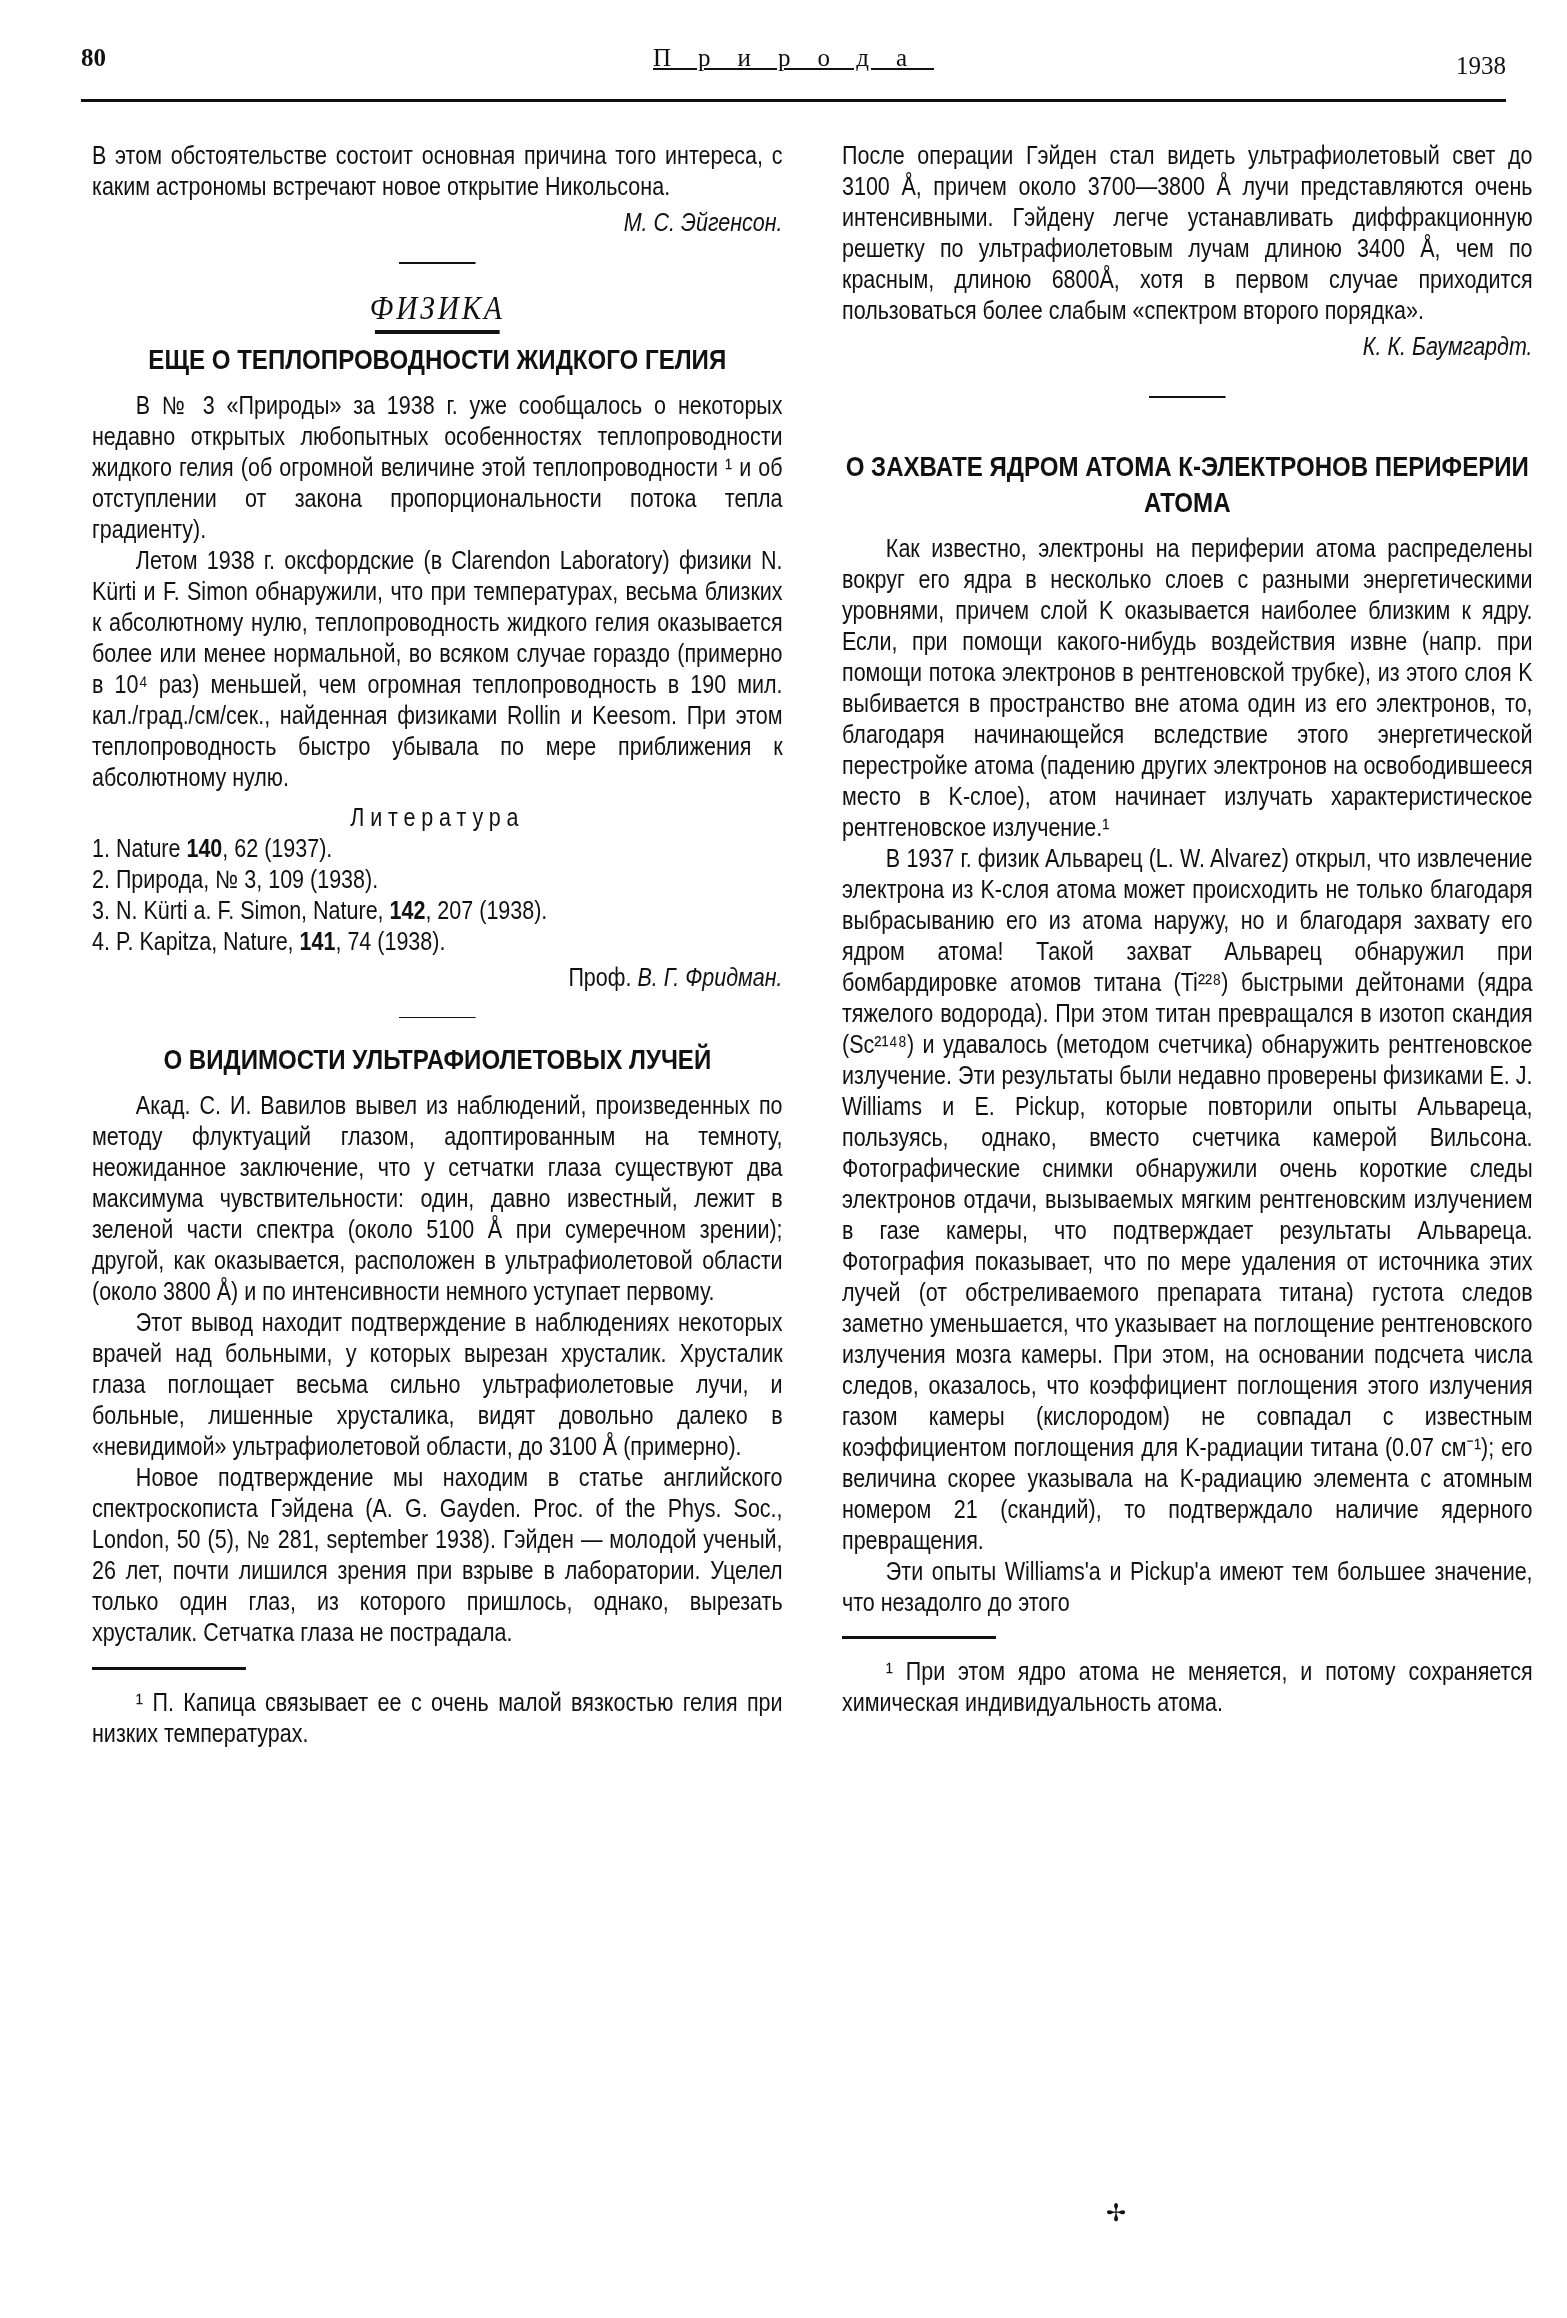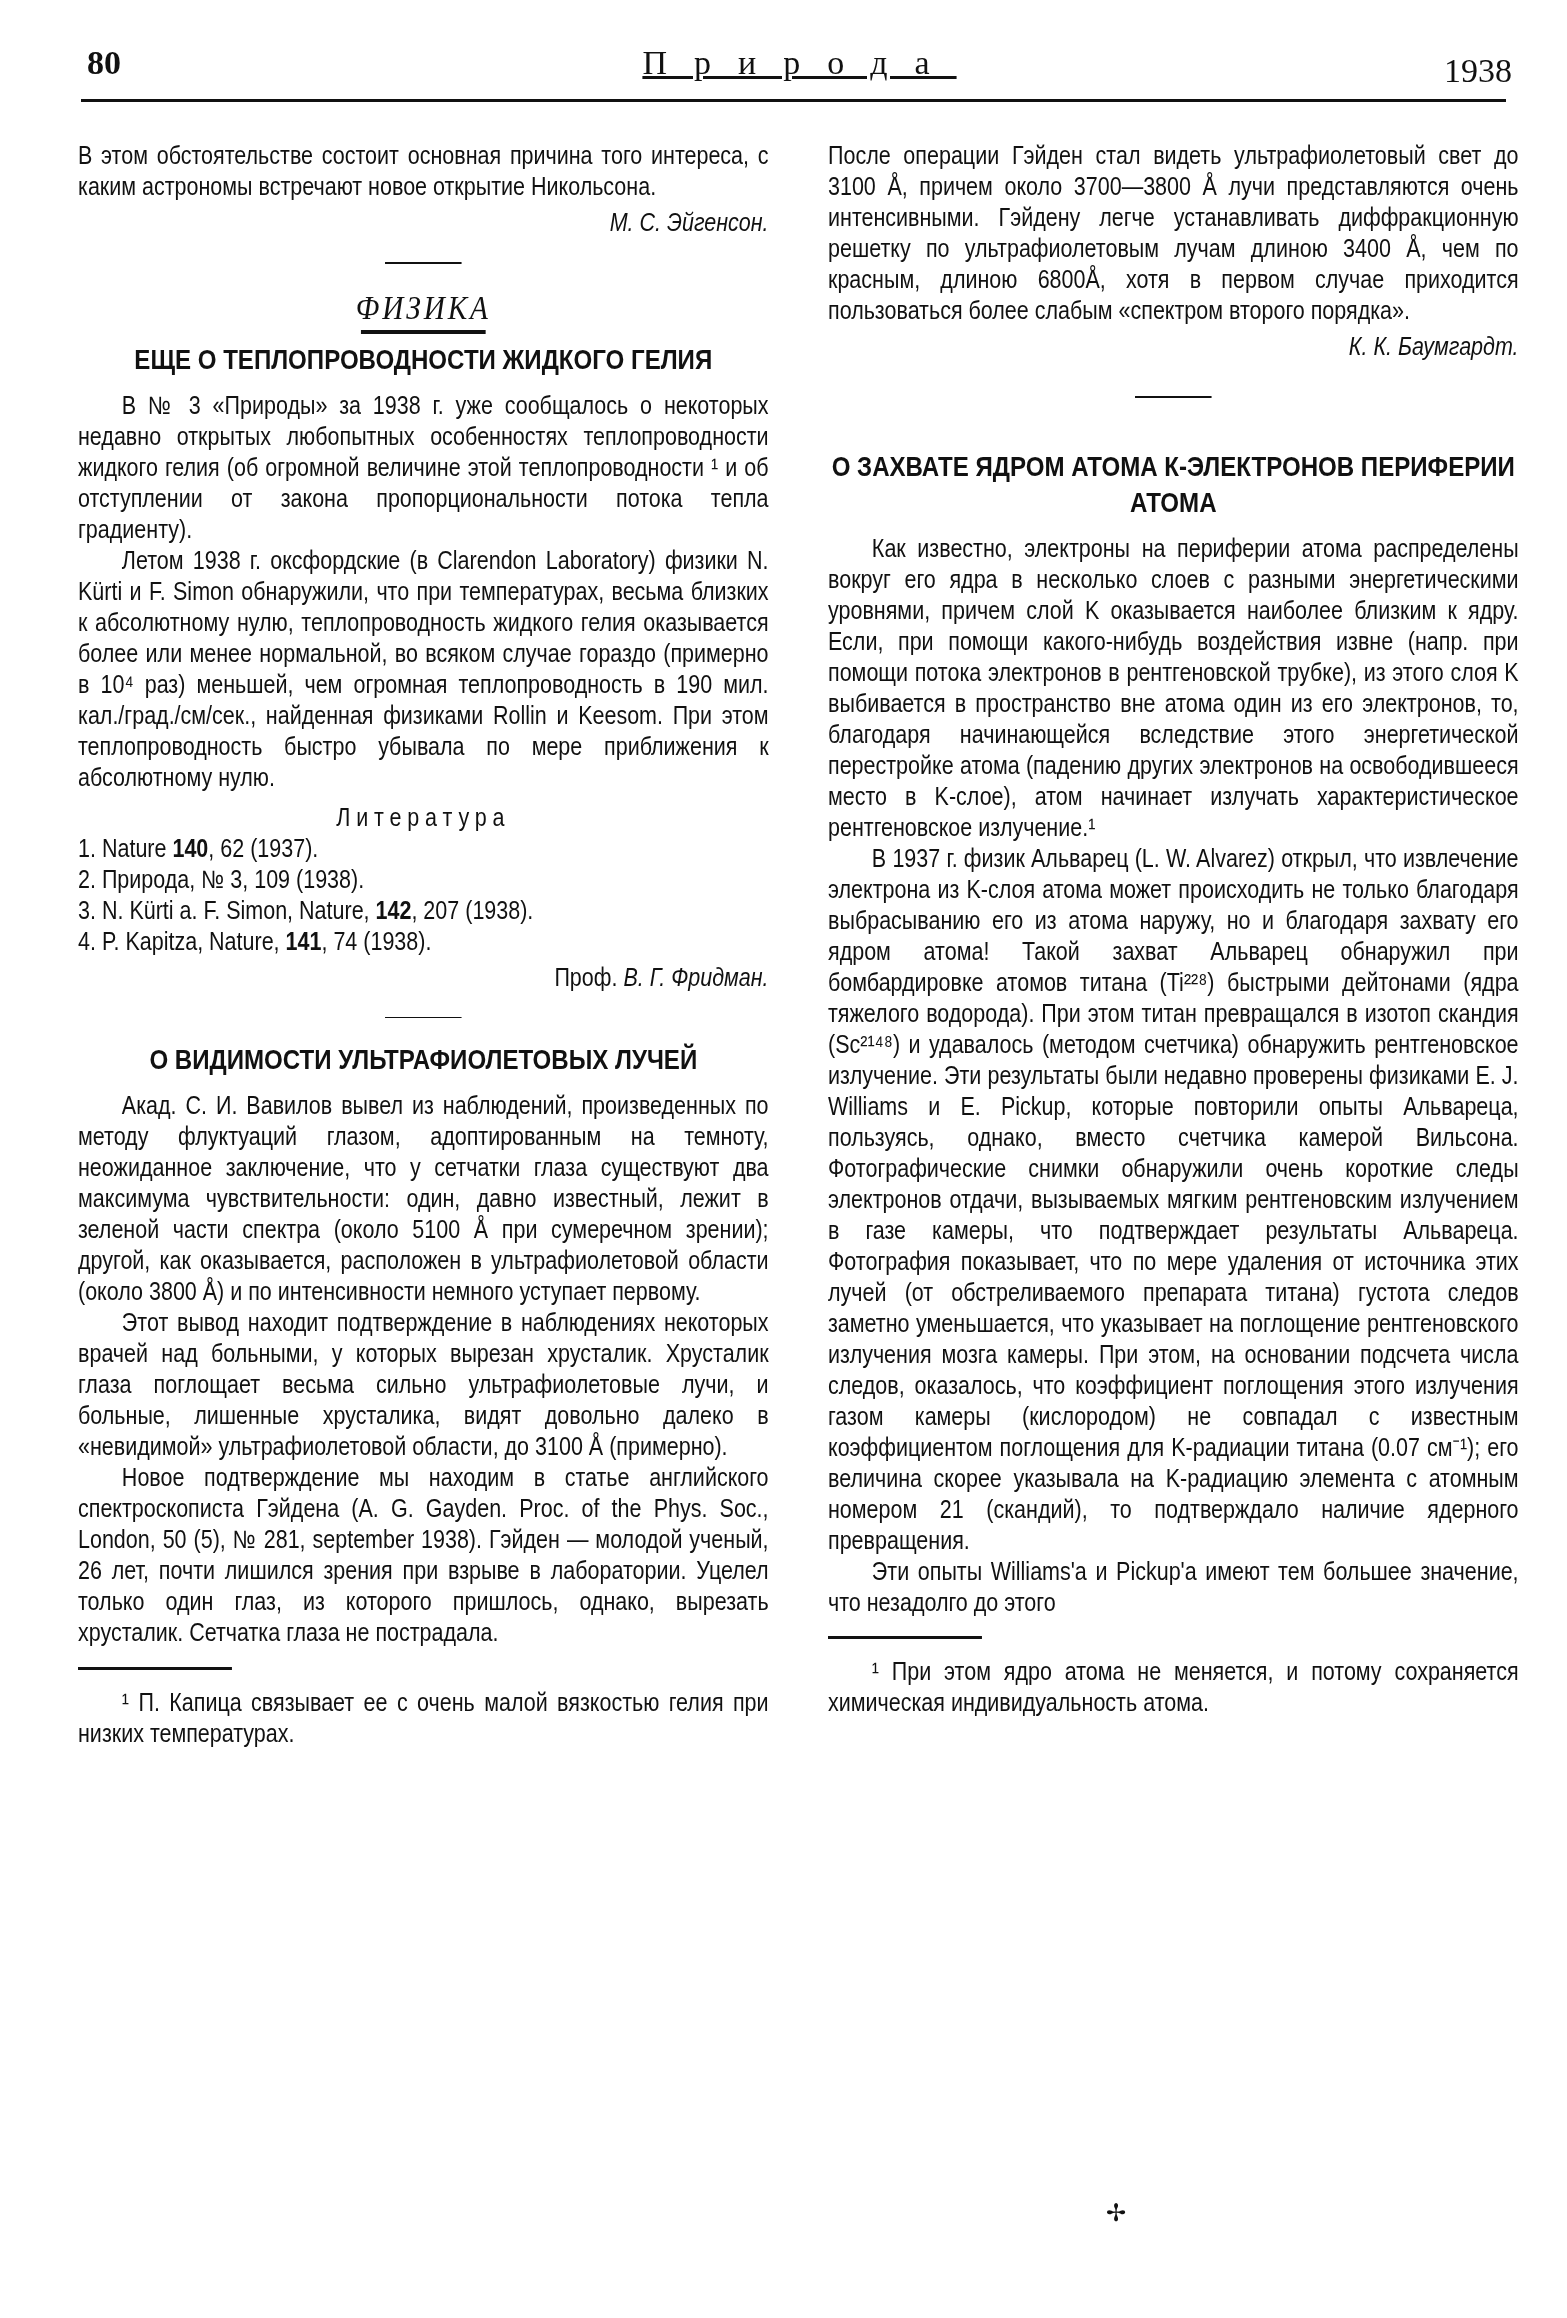--- a/index.html
+++ b/index.html
@@ -1,24 +1,24 @@
 <!DOCTYPE html>
 <html style="font-size:13.6px"><head>
 <meta charset="utf-8">
 <style>
   html, body { margin: 0; padding: 0; background: #ffffff; }
   body { width: 1568px; height: 2319px; position: relative; overflow: hidden; color: #111; }
   .page { position: absolute; left: 0; top: 0; width: 1568px; height: 2319px; }
-  .hdr { position: absolute; top: 44px; left: 87px; width: 1425px; height: 51px; font-family: "Liberation Serif", serif; font-size: 34px; }
+  .hdr { position: absolute; top: 44px; left: 81px; width: 1425px; height: 51px; font-family: "Liberation Serif", serif; font-size: 25px; }
   .hdr .pno { position: absolute; left: 0; top: 0; font-weight: bold; }
   .hdr .jt { position: absolute; left: 0; width: 1425px; top: 0; text-align: center; letter-spacing: 27px; text-decoration: underline; }
   .hdr .yr { position: absolute; right: 0; top: 0; margin-top: 8px; }
   .hdr-rule { position: absolute; top: 99px; left: 81px; width: 1425px; height: 2.6px; background: #111; }
 
-  .col { position: absolute; top: 140px; width: 691px; font-family: "Liberation Sans", sans-serif; font-size: 25px; line-height: 31px; }
+  .col { position: absolute; top: 140px; width: 691px; font-family: "Liberation Sans", sans-serif; font-size: 25px; line-height: 31px; margin-left: 14px; }
   .col.left { left: 78px; }
   .col.right { left: 828px; }
   .txt { transform: scaleX(0.86); transform-origin: left top; width: 803px; }
   p { margin: 0; text-align: justify; hyphens: auto; }
   p.ind { text-indent: 51px; }
   .sign { text-align: right; font-style: italic; margin: 5.1px 0 0 0; }
   .sign .plain { font-style: normal; }
   .sep { width: 89px; height: 1.7px; background: #111; margin: 24px auto 24px auto; }
   .section { text-align: center; font-family: "Liberation Serif", serif; font-style: italic; font-size: 34px; letter-spacing: 3.4px; margin: 12px 0 3.4px 0; line-height: 39px; }
   .section-rule { width: 145px; height: 3.4px; background: #111; margin: 0 auto 8.5px auto; }

